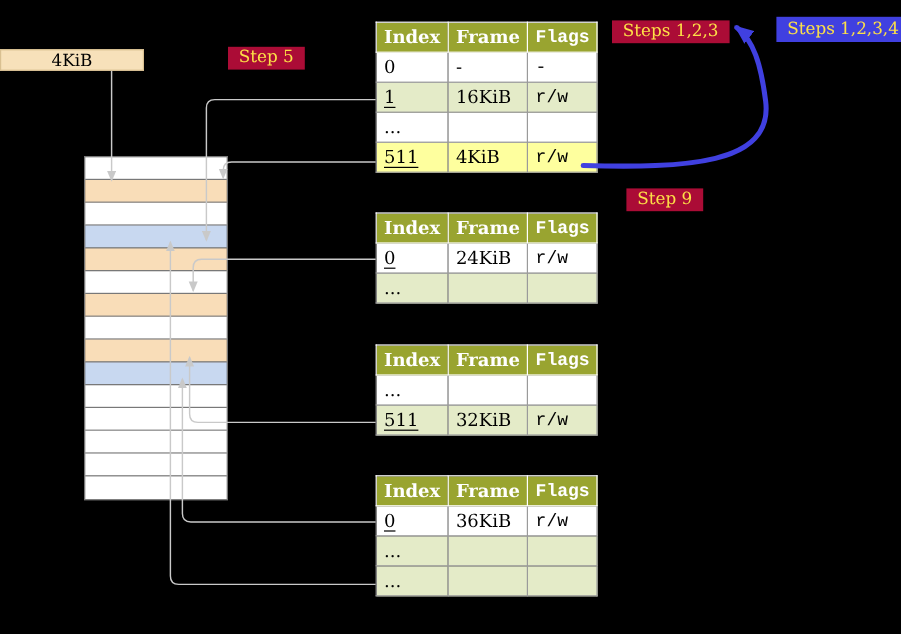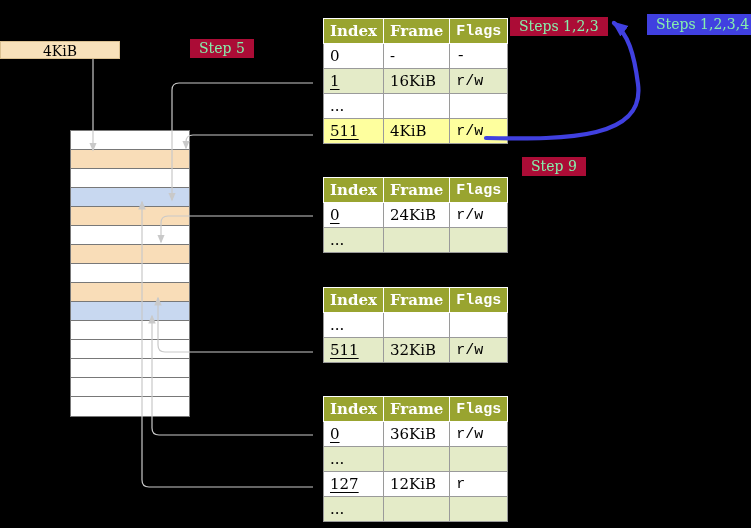--- a/index.html
+++ b/index.html
@@ -24,32 +24,32 @@
 
   
   .frame-box {
     position:absolute; left:0; top:41px; width:120px; height:18px;
     background:#f7e1ba; color:#000; font-size:14px;
     text-align:center; line-height:18px; border:1px solid #d9c091;
   }
 
   
   .badge {
-    position:absolute; color:#86efac; font-size:14px; line-height:19px;
+    position:absolute; color:#fde047; font-size:14px; line-height:19px;
     padding:0 9px; text-align:center; white-space:nowrap;
   }
   .badge-red  { background:#ab0c36; }
   .badge-blue { background:#4040e0; }
   .b-step0    { left:190px; top:39px; }
   .b-steps123 { left:510px; top:17px; }
   .b-steps1234{ left:647px; top:14px; line-height:21px; }
   .b-step4    { left:522px; top:157px; }
 
   
-  .ptable-wrap { position:absolute; left:323px; }
+  .ptable-wrap { position:absolute; left:313px; }
   .t1 { top:18px; } .t2 { top:177px; } .t3 { top:287px; } .t4 { top:396px; }
   table { border-collapse:collapse; }
   th {
     background:#99a430; color:#fff; font-weight:bold; font-size:15px;
     text-align:left; height:25px; padding:0 6px; border:1px solid #ffffff;
   }
   td {
     font-size:15px; color:#000; text-align:left; height:25px;
     padding:0 6px; border:1px solid #9a9a9a;
   }
@@ -182,25 +182,20 @@
     </tr>
     <tr class="c-rwhite">
       <td class="col-index c-underline">0</td>
       <td class="col-frame">36KiB</td>
       <td class="col-flags">r/w</td>
     </tr>
     <tr class="c-rgreen">
       <td class="col-index">...</td>
       <td class="col-frame"></td>
       <td class="col-flags"></td>
-    </tr>
-    <tr class="c-rwhite">
-      <td class="col-index c-underline">127</td>
-      <td class="col-frame">12KiB</td>
-      <td class="col-flags">r</td>
     </tr>
     <tr class="c-rgreen">
       <td class="col-index">...</td>
       <td class="col-frame"></td>
       <td class="col-flags"></td>
     </tr>
   </tbody>
     </table>
 </div>
 

